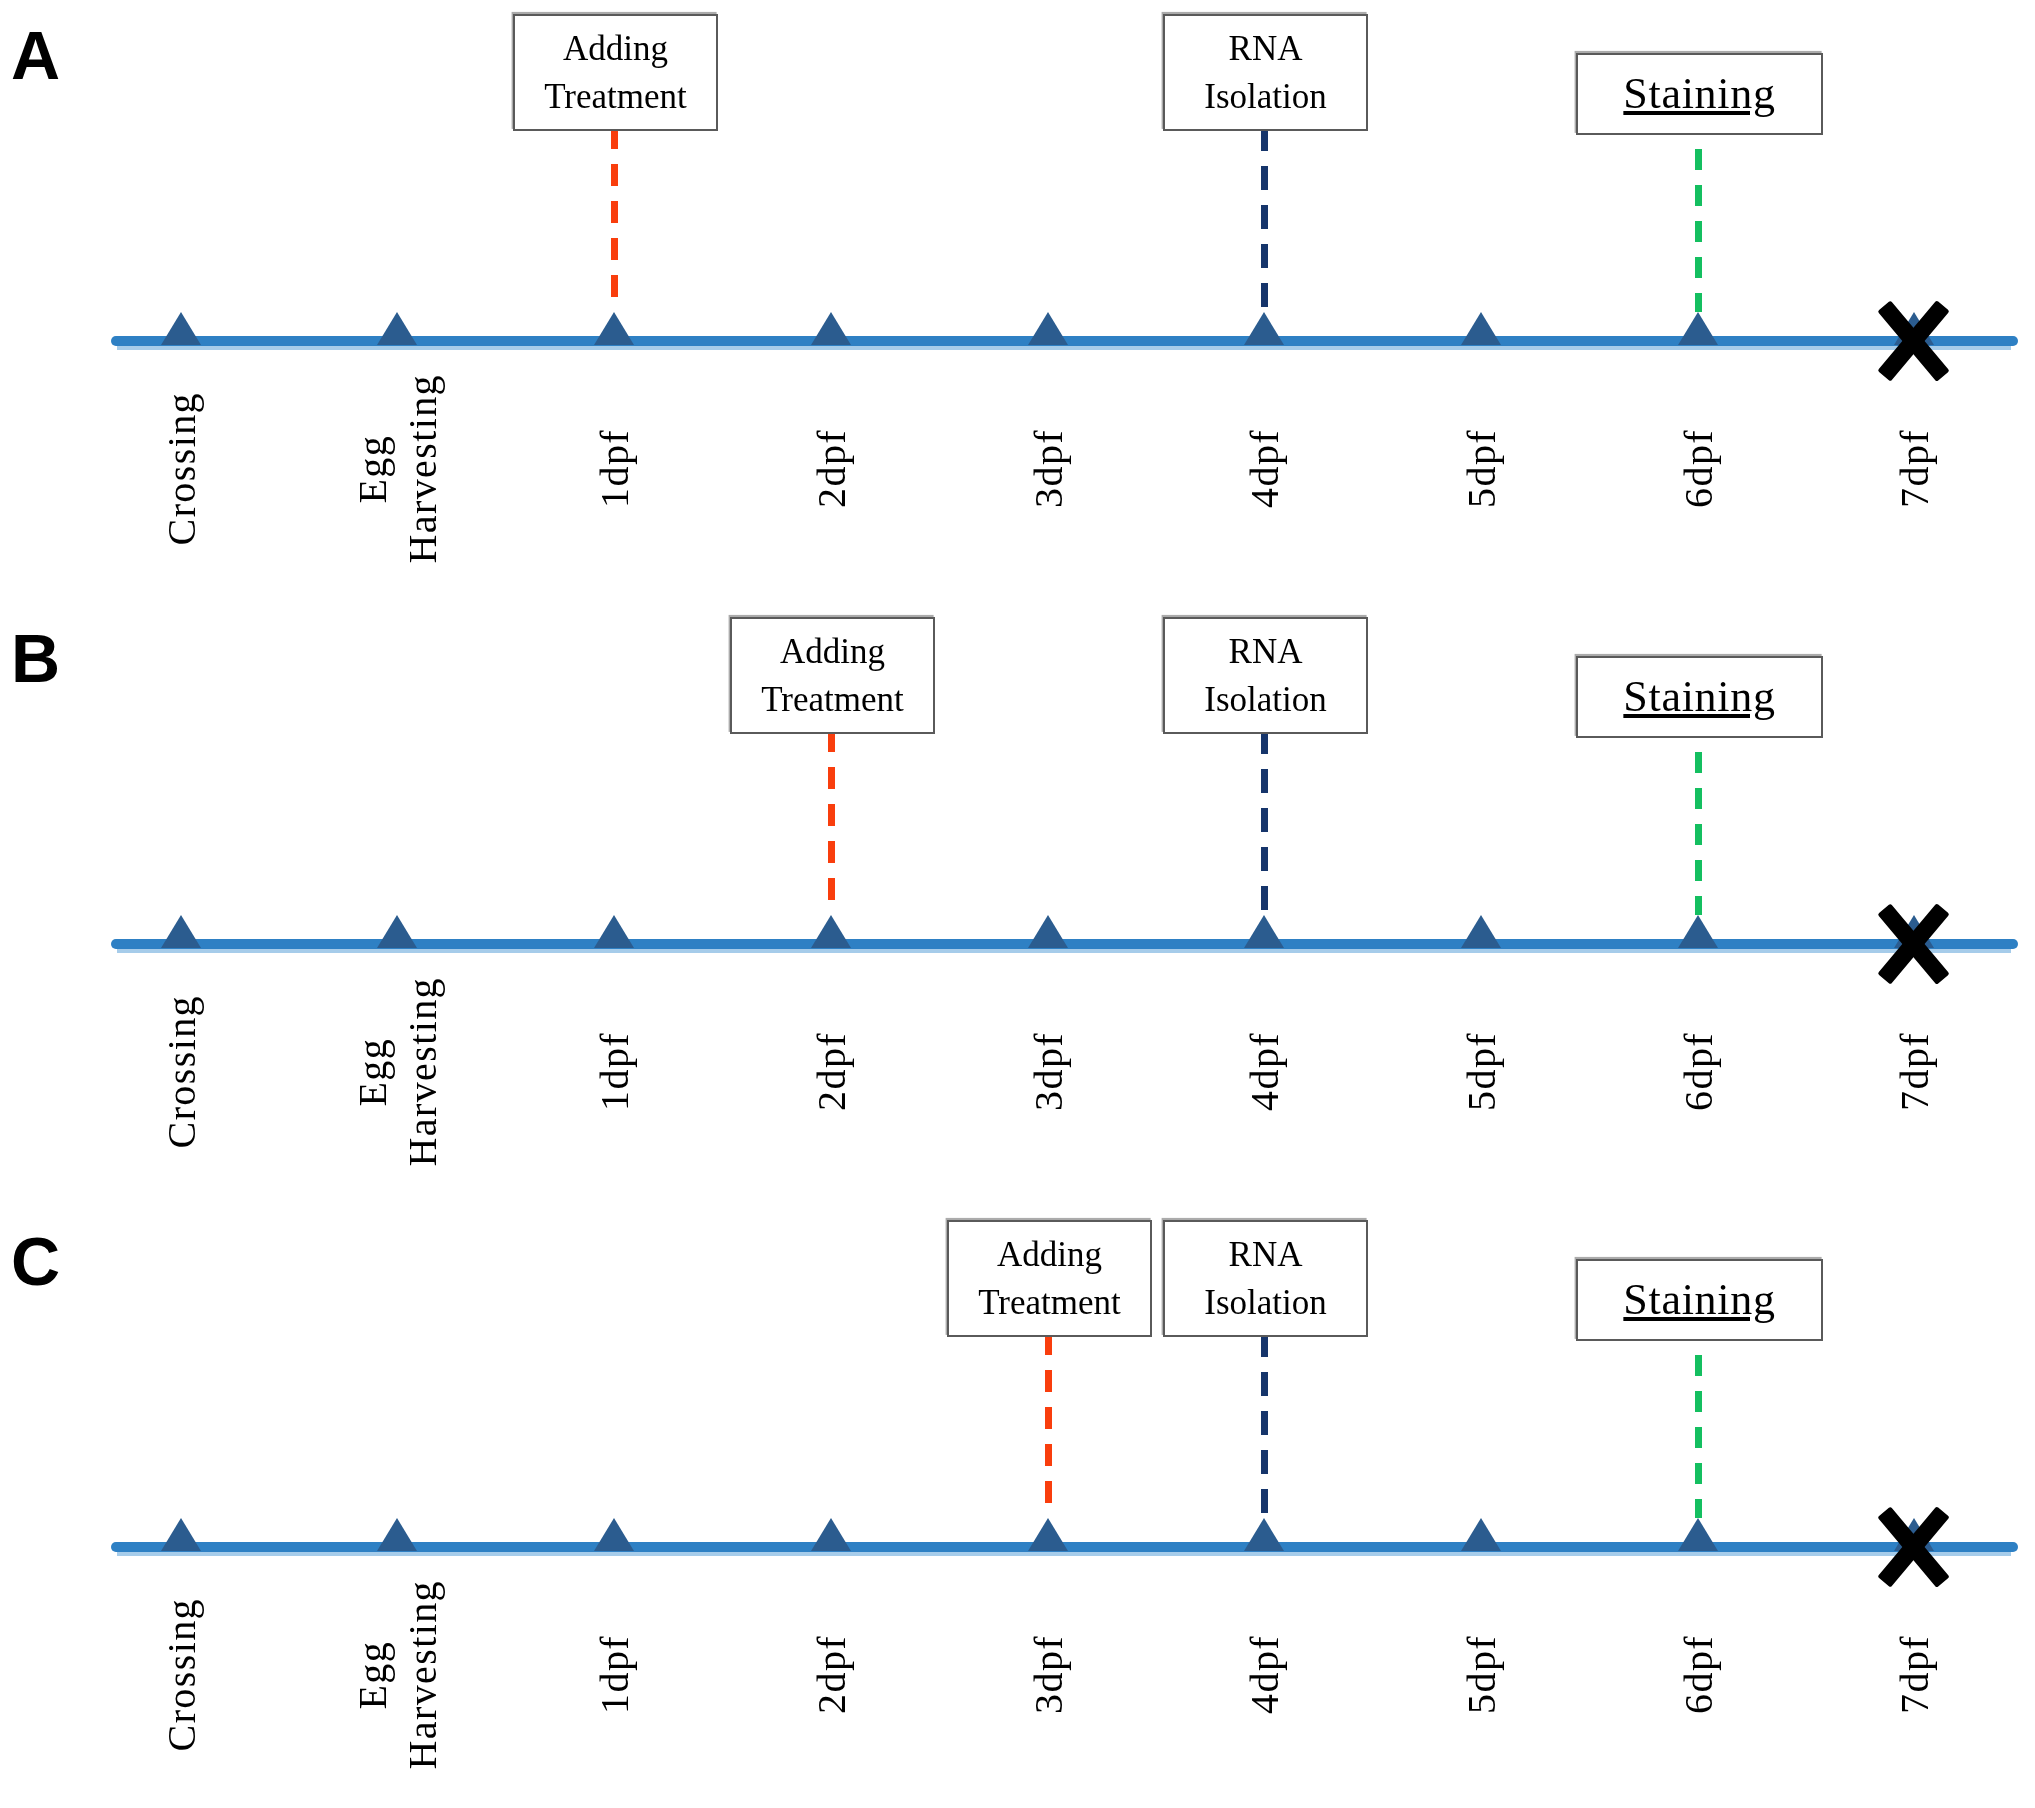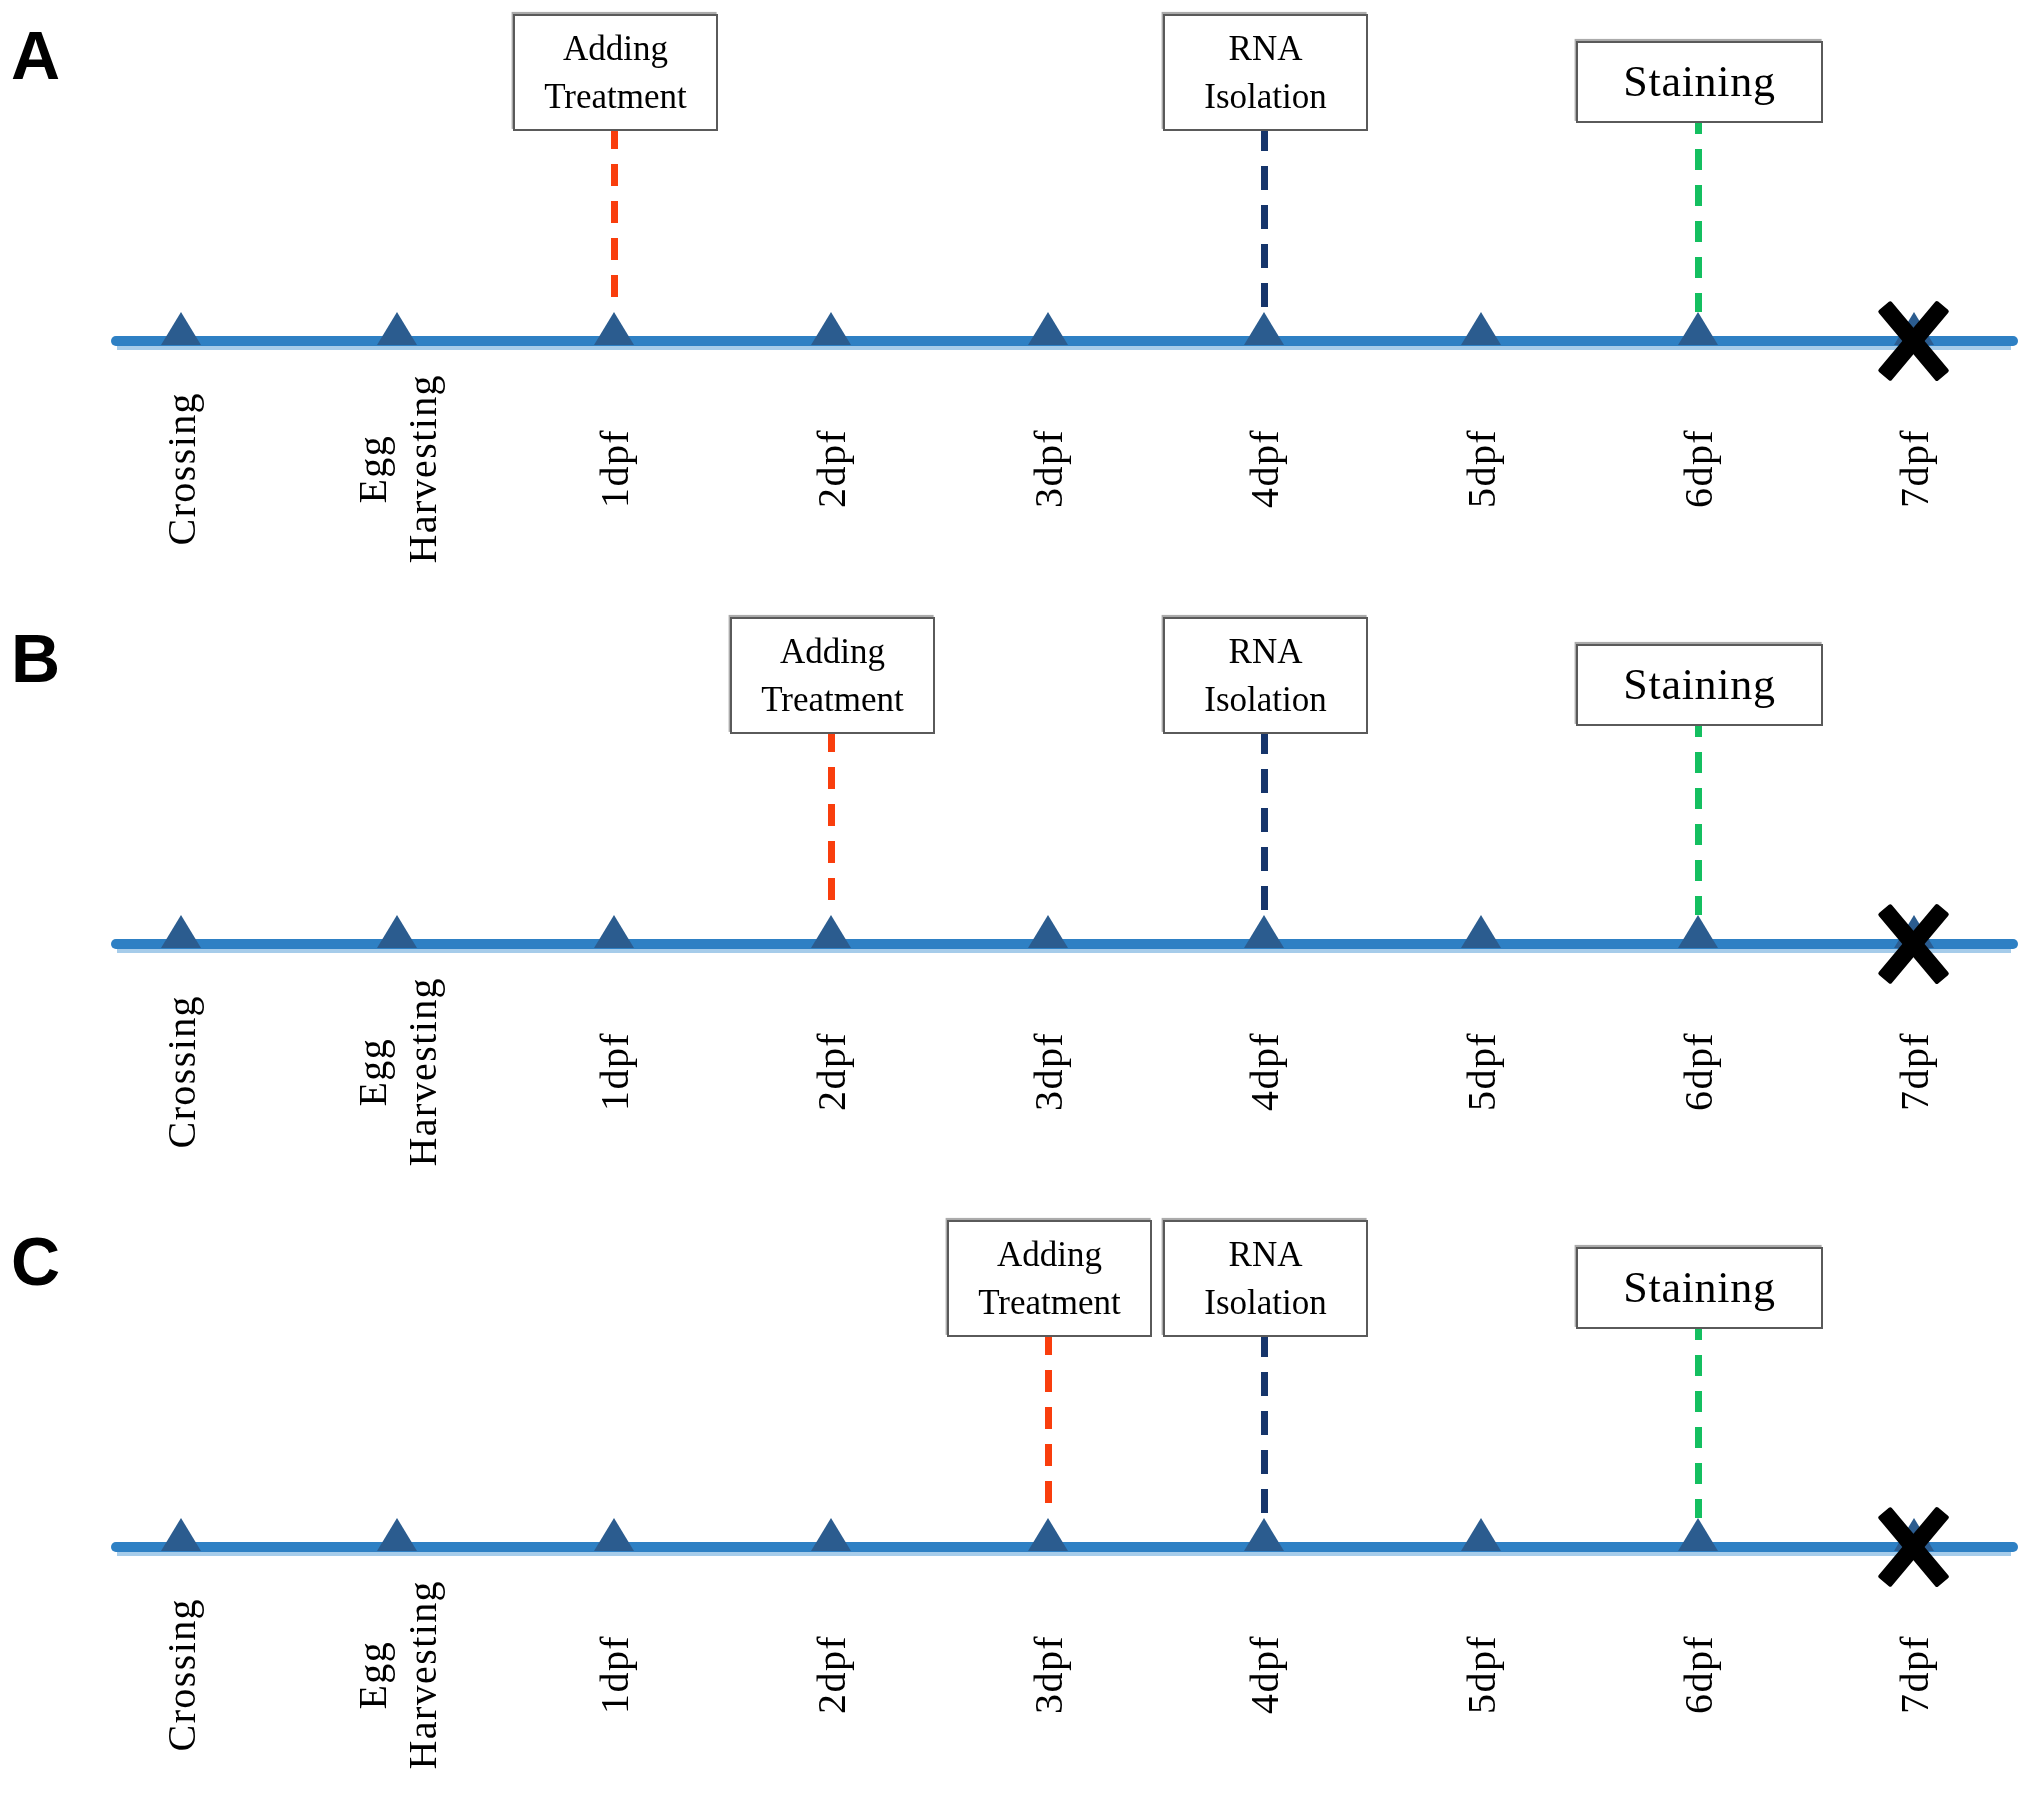--- a/index.html
+++ b/index.html
@@ -43,21 +43,21 @@
   
   .ebox{
     position:absolute;top:14px;left:calc(var(--x) - 101px);
     width:201px;height:113px;
     background:#fff;border:2.1px solid #5A5A5A;
     box-shadow:-1.4px -2.1px 0 #ababab;
     display:flex;align-items:center;justify-content:center;
     text-align:center;z-index:4;
   }
   .ebox span{font-size:35px;line-height:1.35;color:#000;white-space:pre-line;}
-  .ebox.staining{top:41px;left:calc(var(--x) - 122px);width:243px;height:78px;}
+  .ebox.staining{top:53px;left:calc(var(--x) - 122px);width:243px;height:78px;text-decoration:underline;}
   .ebox.staining span{font-size:44px;letter-spacing:0.7px;}
   
   .dash{position:absolute;width:7.6px;top:127px;height:185px;left:calc(var(--x) - 3.5px);z-index:1;}
   .dash.treat{background:repeating-linear-gradient(180deg,#F93E0D 0 22px,transparent 22px 37px);}
   .dash.rna{background:repeating-linear-gradient(180deg,#16356B 0 23.6px,transparent 23.6px 39px);}
   .dash.stain{top:113px;height:199px;background:repeating-linear-gradient(180deg,#14BF60 0 21px,transparent 21px 36px);}
   
   .xmark{position:absolute;top:295px;left:calc(var(--x) - 42px);width:83px;height:92px;z-index:5;}
   .xmark::before,.xmark::after{
     content:"";position:absolute;left:33px;top:0;width:17.4px;height:92px;

